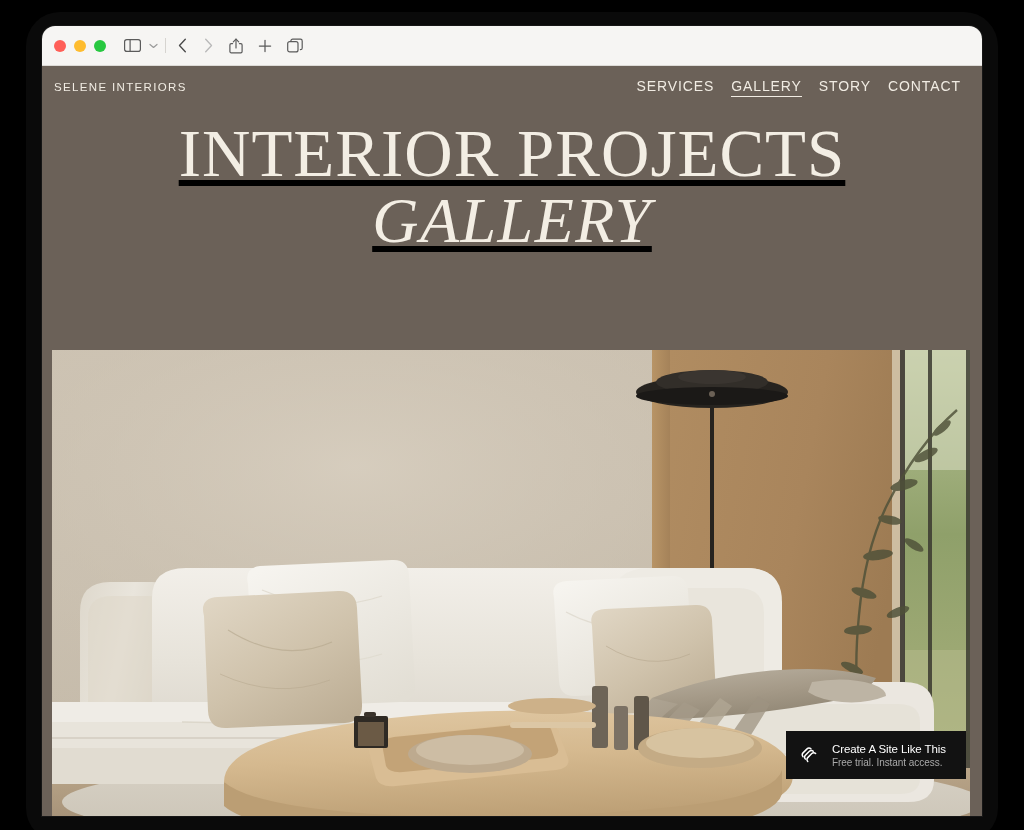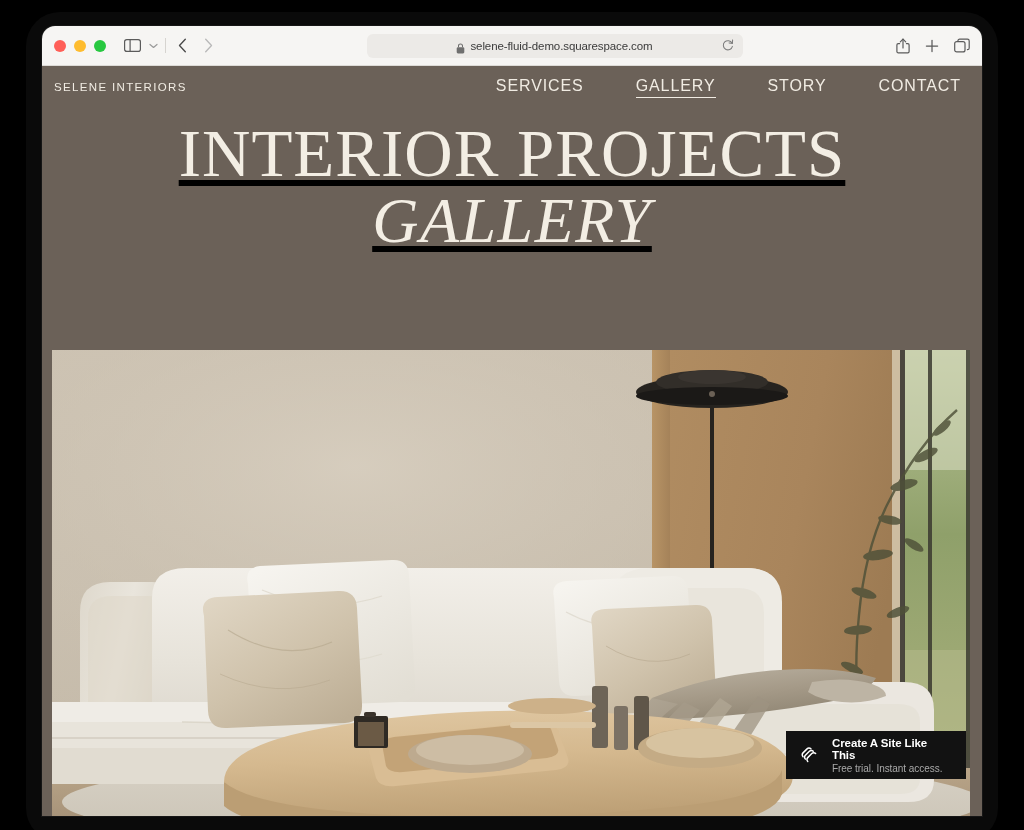--- a/index.html
+++ b/index.html
@@ -60,22 +60,22 @@
 
   #sitenav{
     height:42px; display:flex; align-items:center;
     justify-content:space-between; padding:0 21px 0 12px;
   }
   #brand{
     font-size:11.5px; letter-spacing:1.35px; color:#f1ece3; font-weight:400;text-align:center;
   }
   #menu{ display:flex; align-items:center; gap:17px; }
   .menu-item{
-    font-size:16px; letter-spacing:0.9px; color:#f1ece3;
-    padding-bottom:2px; border-bottom:1px solid transparent;margin-left:35px;
+    font-size:14px; letter-spacing:0.9px; color:#f1ece3;
+    padding-bottom:2px; border-bottom:1px solid transparent;
   }
   .menu-item.active{ border-bottom-color:#f1ece3; }
 
   
   #hero{ text-align:center; padding-top:14px;text-decoration:underline; }
   #hl1{
     font-family:"Liberation Serif", serif;
     font-size:67px; line-height:0.95; letter-spacing:1px;
     color:#f3eee4; font-weight:400;
   }
@@ -93,21 +93,21 @@
   #photo svg{ display:block; width:100%; height:100%; }
 
   
   #sqsbadge{
     position:absolute; right:16px; bottom:37px;
     width:180px; height:48px; background:#121212;
     display:flex; align-items:center; gap:12px; padding:0 13px;
   }
   #sqs-logo{ width:21px; height:21px; flex:0 0 21px; }
   .badge-txt{ display:flex; flex-direction:column; gap:2px; }
-  #badge-title{ font-size:11.5px; color:#fff; font-weight:bold; letter-spacing:-0.1px; }
+  #badge-title{ font-size:11.5px; color:#fff; font-weight:normal; letter-spacing:-0.1px; }
   #badge-sub{ font-size:10px; color:#a9a9a9; letter-spacing:-0.05px; }
 </style>
 </head>
 <body>
 
 <div id="device">
   <div id="bezel"></div>
 
   <div id="window">
 
@@ -135,39 +135,20 @@
         <svg width="9" height="15" viewBox="0 0 9 15" fill="none" stroke="#4a4a4a" stroke-width="1.35" stroke-linecap="round" stroke-linejoin="round">
           <polyline points="7.3,1.3 1.5,7.5 7.3,13.7"></polyline>
         </svg>
       </div>
       <div class="tb-icon navarrow nav-fwd">
         <svg width="9" height="15" viewBox="0 0 9 15" fill="none" stroke="#b9b9b9" stroke-width="1.35" stroke-linecap="round" stroke-linejoin="round">
           <polyline points="1.7,1.3 7.5,7.5 1.7,13.7"></polyline>
         </svg>
       </div>
 
-      <div id="urlwrap">
-        <div id="urlbar">
-          <div id="urlinner">
-            <span id="lock">
-              <svg width="9" height="11" viewBox="0 0 9 11" fill="none" stroke="#6f6f6f" stroke-width="1.05">
-                <rect x="0.7" y="4.3" width="7.6" height="6.1" rx="1.3" fill="#6f6f6f" stroke="none"></rect>
-                <path d="M2.5 4.3 V2.9 A2 2 0 0 1 6.5 2.9 V4.3"></path>
-              </svg>
-            </span>
-            <span id="urltext" title="Search or enter website name">selene-fluid-demo.squarespace.com</span>
-          </div>
-          <span id="reload">
-            <svg width="12" height="12" viewBox="0 0 12 12" fill="none" stroke="#7d7d7d" stroke-width="1.05" stroke-linecap="round">
-              <path d="M10 4.1 A4.6 4.6 0 1 0 10.4 7.4"></path>
-              <polyline points="10.6,0.9 10.4,4.3 7.1,3.9"></polyline>
-            </svg>
-          </span>
-        </div>
-      </div>
 
       <div class="tb-right">
         <span class="tb-icon">
           <svg width="14" height="16" viewBox="0 0 14 16" fill="none" stroke="#5b5b5b" stroke-width="1.2" stroke-linecap="round" stroke-linejoin="round">
             <path d="M3.6 5.6 H2.2 a1.3 1.3 0 0 0-1.3 1.3 V13.5 a1.3 1.3 0 0 0 1.3 1.3 H11.8 a1.3 1.3 0 0 0 1.3-1.3 V6.9 a1.3 1.3 0 0 0-1.3-1.3 H10.4"></path>
             <line x1="7" y1="1.2" x2="7" y2="10"></line>
             <polyline points="4.3,3.8 7,1.1 9.7,3.8"></polyline>
           </svg>
         </span>
         <span class="tb-icon">

